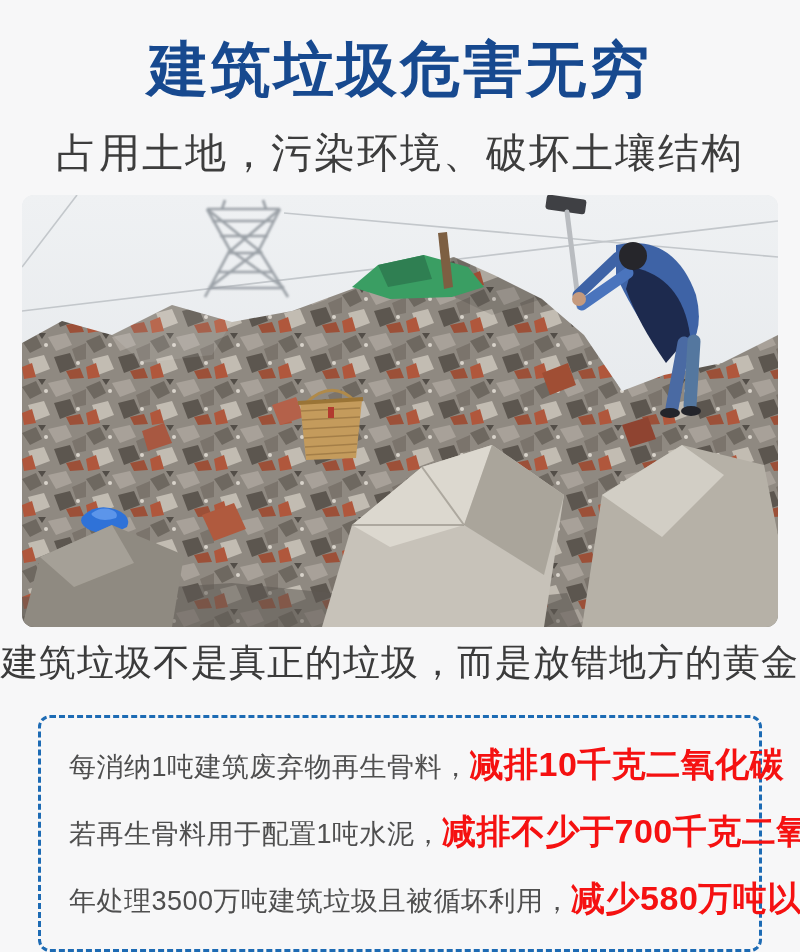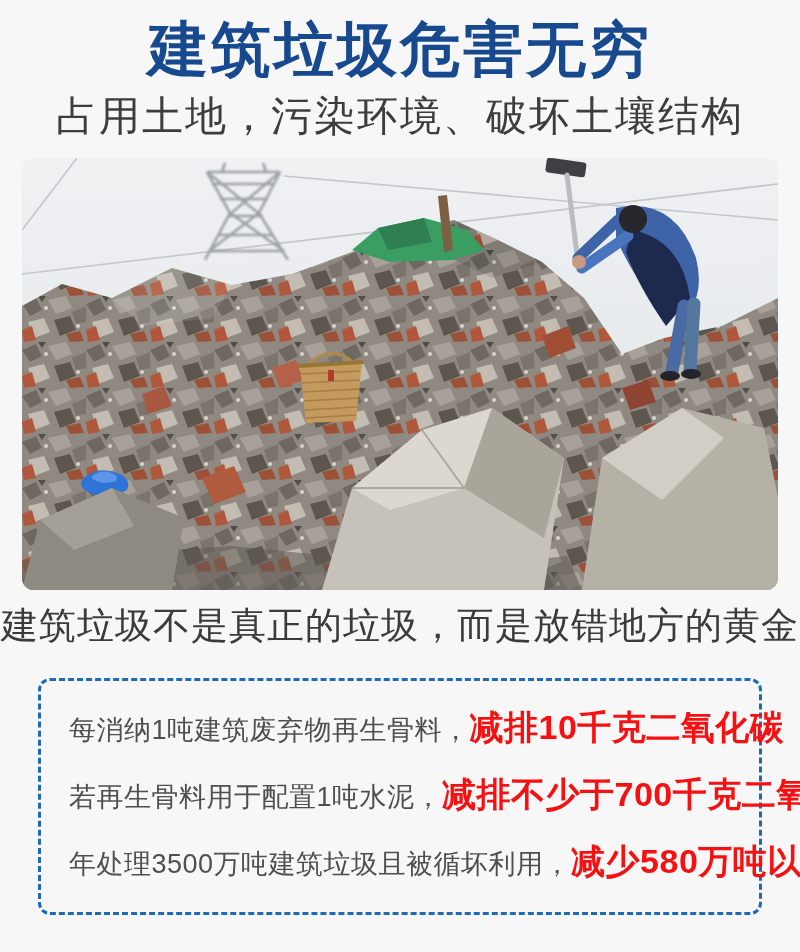--- a/index.html
+++ b/index.html
@@ -3,27 +3,27 @@
 <meta charset="utf-8">
 <style>
   * { margin:0; padding:0; box-sizing:border-box; }
   html,body { width:800px; }
   body {
     width:800px; height:952px;
     background:#f7f7f8;
     font-family:"Liberation Sans","DejaVu Sans",sans-serif;
     overflow:hidden;
   }
-  .header { text-align:center; padding-top:12px; }
+  .header { text-align:center; padding-top:32px; }
   .page-title {
     font-size:60px; font-weight:900; color:#17498f;
     letter-spacing:3px; line-height:1.25;
   }
   .page-subtitle {
-    margin-top:4px;
+    margin-top:21px;
     font-size:41px; font-weight:500; color:#3d3d3d;
     letter-spacing:2px; line-height:1.25;
   }
   .photo-frame {
     margin:16px 22px 0 22px;
     width:756px; height:432px;
     border-radius:12px; overflow:hidden;
     background:#e8eaed;
   }
   .photo-frame svg { display:block; width:756px; height:432px; }

